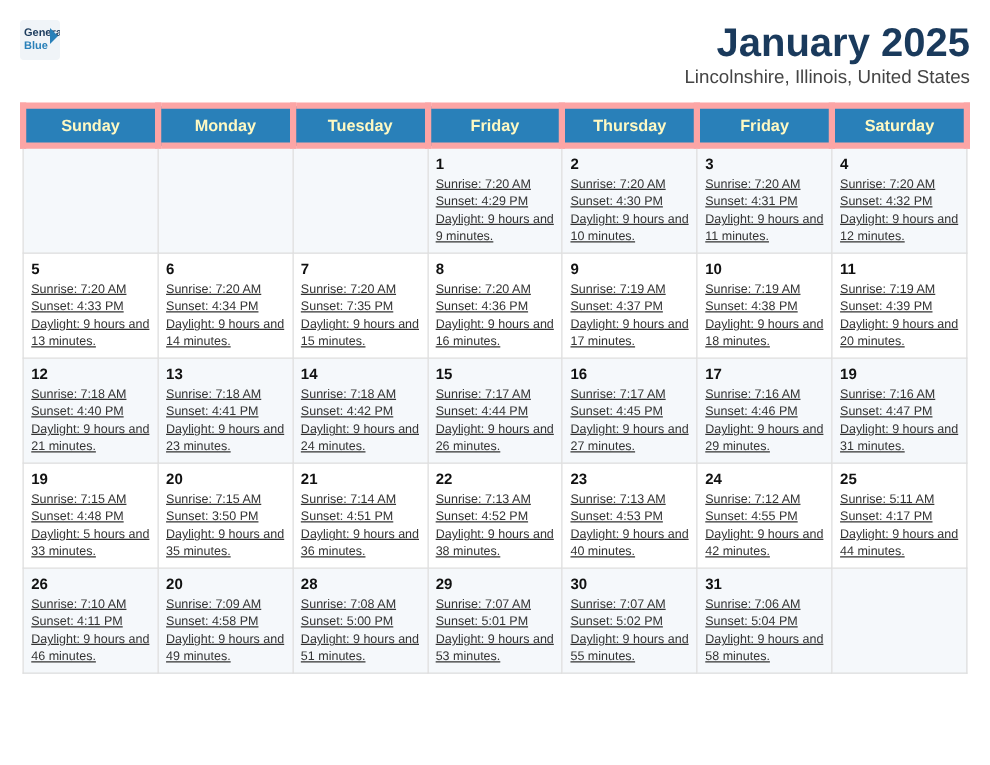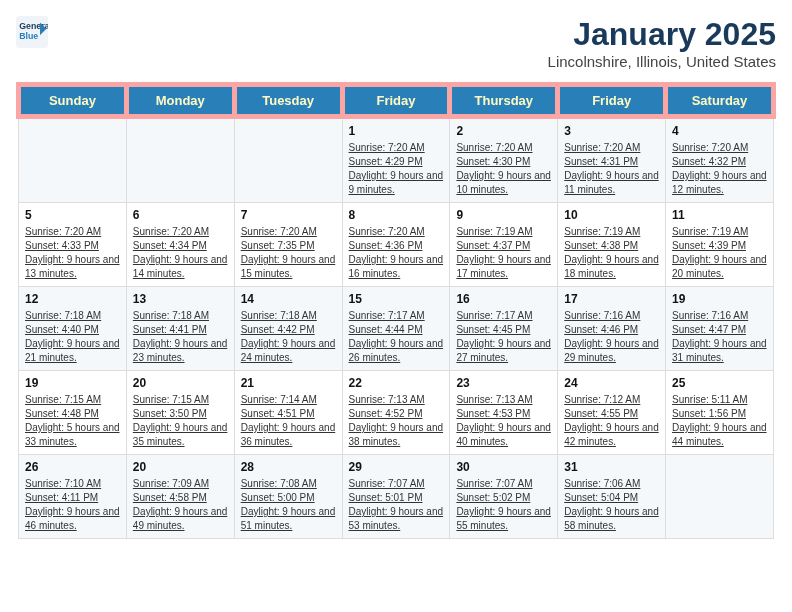--- a/index.html
+++ b/index.html
@@ -314,21 +314,21 @@
           <div class="day-info">
             <div>Sunrise: 7:12 AM</div>
             <div>Sunset: 4:55 PM</div>
             <div>Daylight: 9 hours and 42 minutes.</div>
           </div>
         </td>
         <td>
           <div class="day-num">25</div>
           <div class="day-info">
             <div>Sunrise: 5:11 AM</div>
-            <div>Sunset: 1:56 PM</div>
+            <div>Sunset: 4:17 PM</div>
             <div>Daylight: 9 hours and 44 minutes.</div>
           </div>
         </td>
       </tr>
       <tr>
         <td>
           <div class="day-num">26</div>
           <div class="day-info">
             <div>Sunrise: 7:10 AM</div>
             <div>Sunset: 4:11 PM</div>

